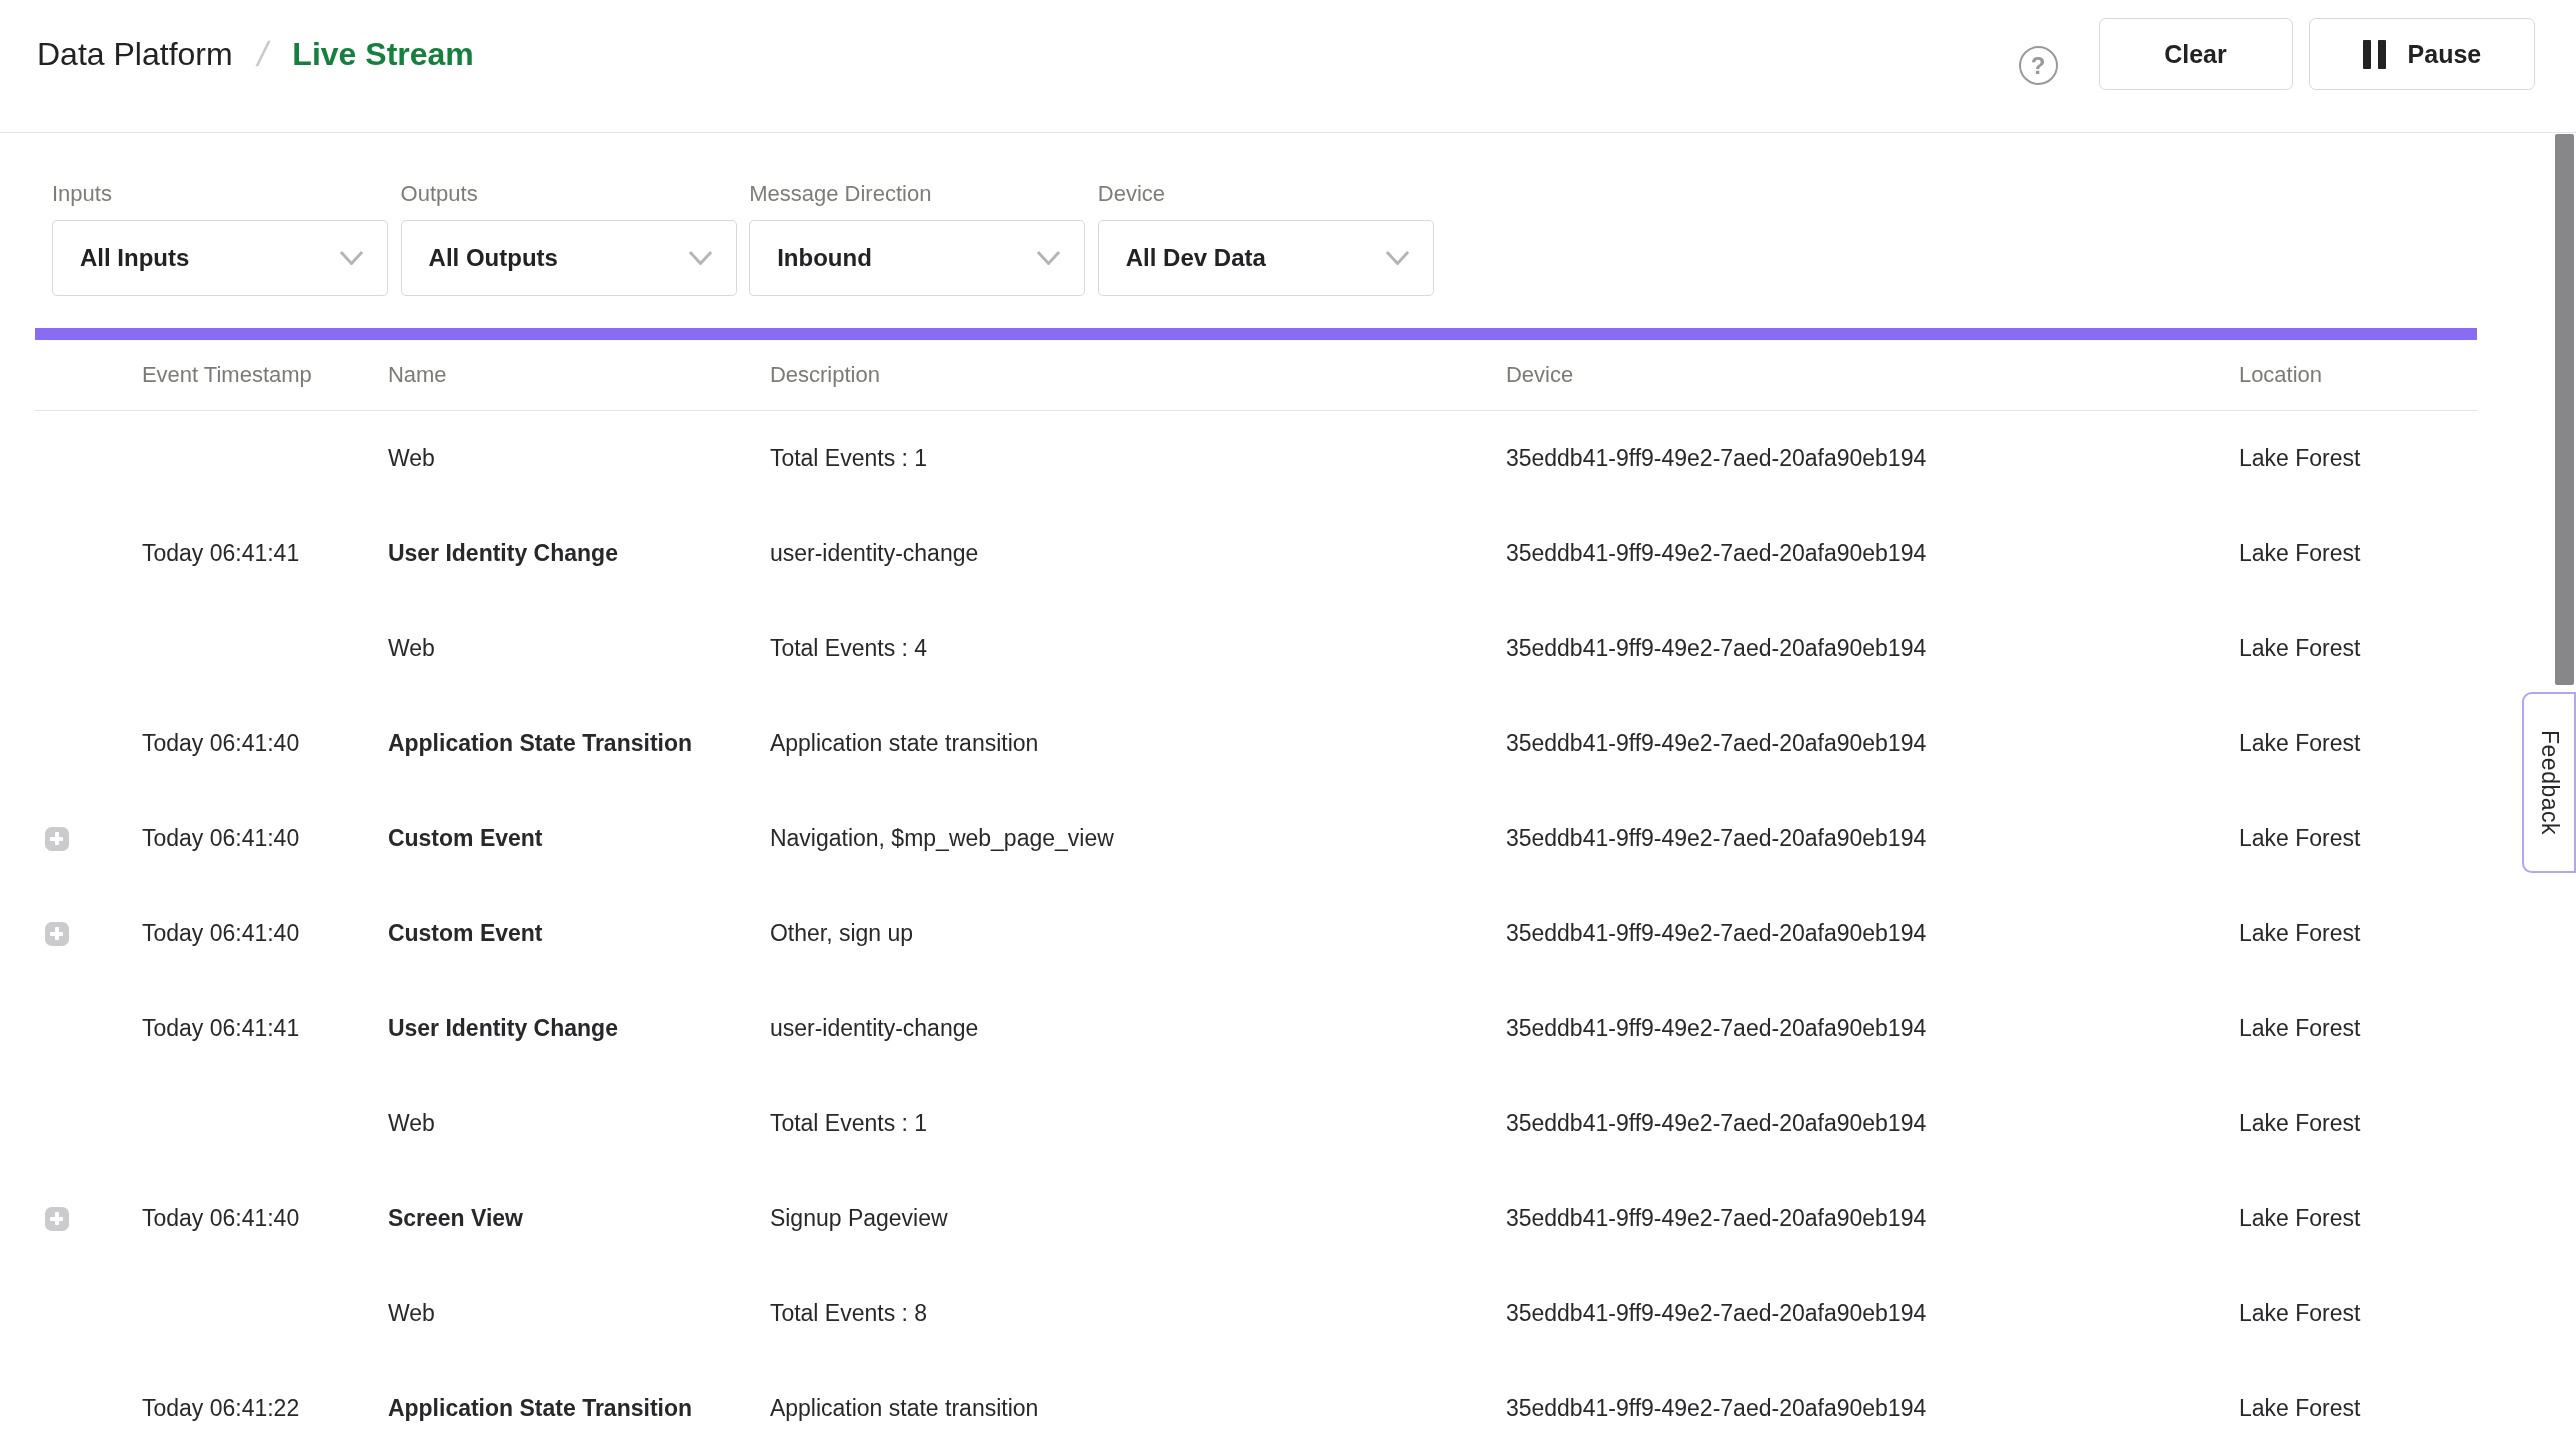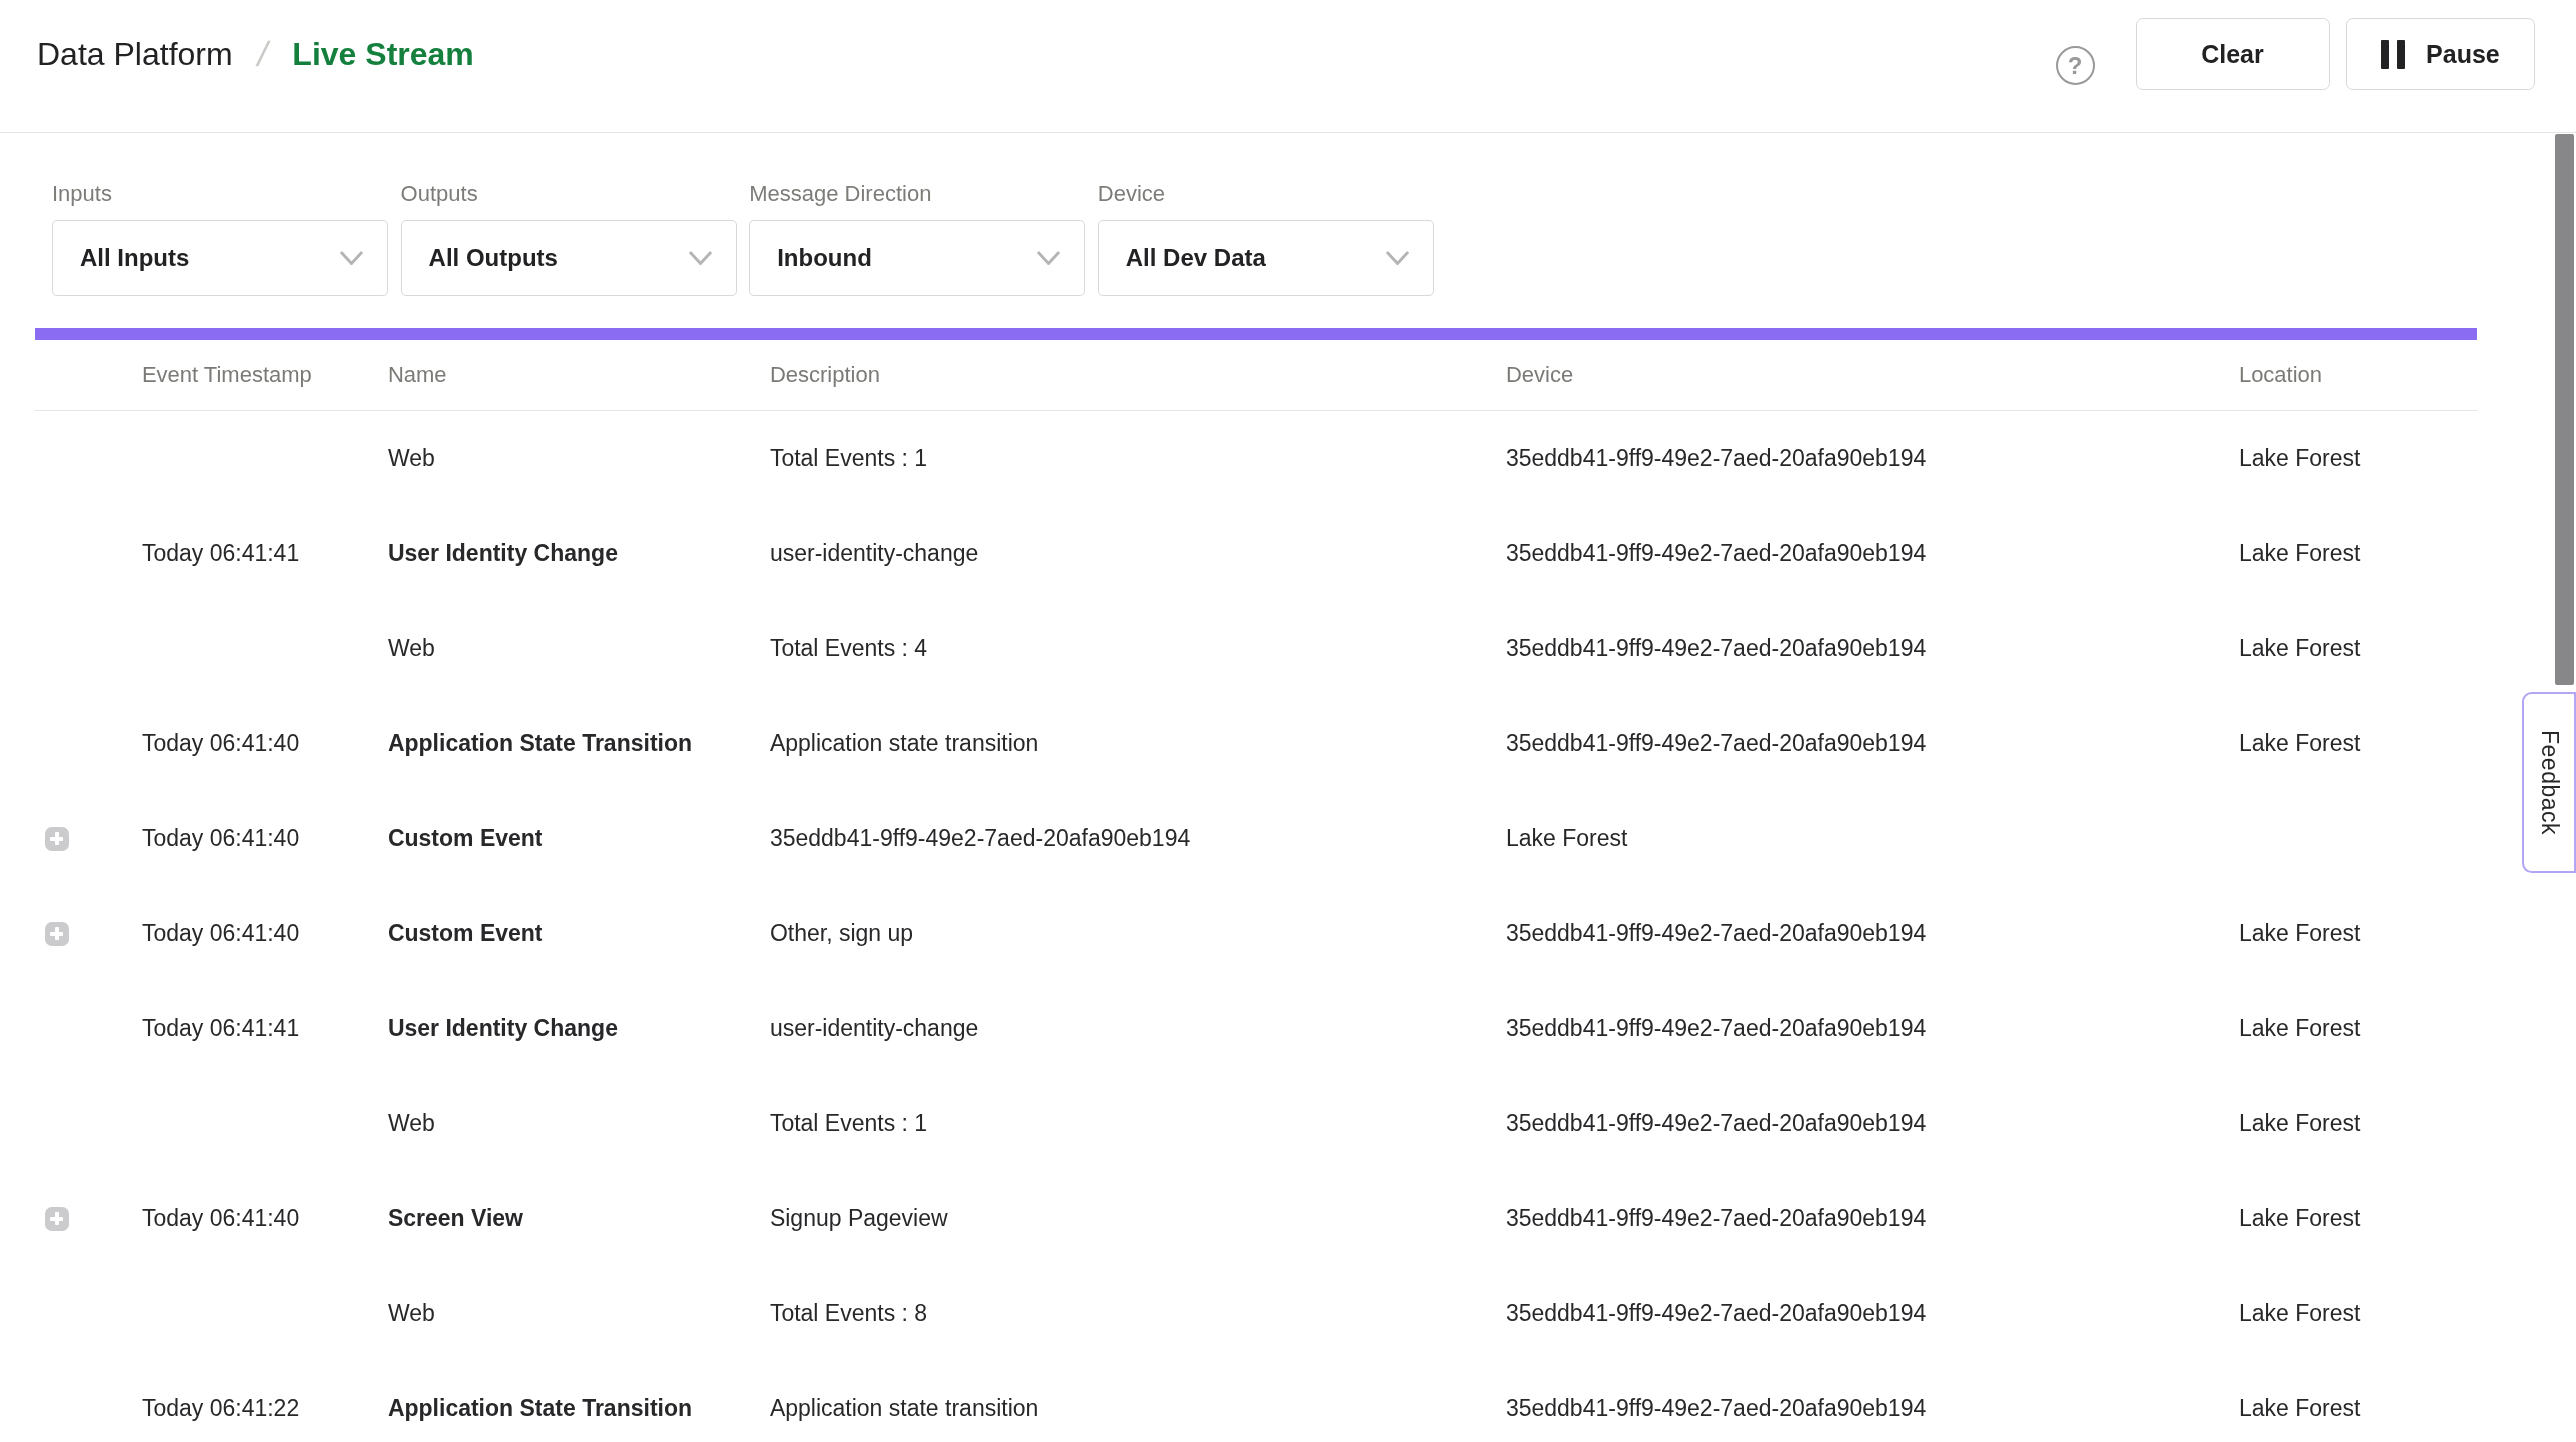--- a/index.html
+++ b/index.html
@@ -35,21 +35,21 @@
   }
   .hdr-btn {
     height: 72px; background: #fff;
     border: 1px solid #d8d8d5; border-radius: 6.8px;
     font-family: "Liberation Sans", sans-serif;
     font-size: 25px; font-weight: 700; color: #222225;
     padding: 0 40px; cursor: pointer;
     display: flex; align-items: center; justify-content: center;
   }
   .btn-clear { margin-right: 16.5px; width: 194px; }
-  .btn-pause { width: 189px; padding: 0 35px; align-items: center; }
+  .btn-pause { width: 226px; padding: 0 35px; align-items: center; }
   .pause-icon { display: inline-flex; gap: 7.8px; margin-right: 21.4px; }
   .pause-icon i { display: block; width: 7.8px; height: 29px; background: #222225; border-radius: 1px; }
 
   
   .filters { padding: 48px 0 0 52px; display: flex; gap: 12.6px; }
   .filter { width: 336px; }
   .filter-label { font-size: 22px; color: #7d7c78; margin-bottom: 12.6px; }
   .dropdown {
     height: 76px; border: 1px solid #d8d8d5; border-radius: 4.9px;
     background: #fff; display: flex; align-items: center;
@@ -225,20 +225,21 @@
     <div class="cell cell-device">35eddb41-9ff9-49e2-7aed-20afa90eb194</div>
     <div class="cell cell-location">Lake Forest</div>
   </div>
 
   <div class="grid-row">
     <div class="cell cell-icon">
           <button class="expand-btn"></button>
         </div>
     <div class="cell cell-ts">Today 06:41:40</div>
     <div class="cell cell-name bold">Custom Event</div>
+    <div class="cell cell-desc">Navigation, $mp_web_page_view</div>
     <div class="cell cell-device">35eddb41-9ff9-49e2-7aed-20afa90eb194</div>
     <div class="cell cell-location">Lake Forest</div>
   </div>
 
   <div class="grid-row">
     <div class="cell cell-icon">
           <button class="expand-btn"></button>
         </div>
     <div class="cell cell-ts">Today 06:41:40</div>
     <div class="cell cell-name bold">Custom Event</div>

